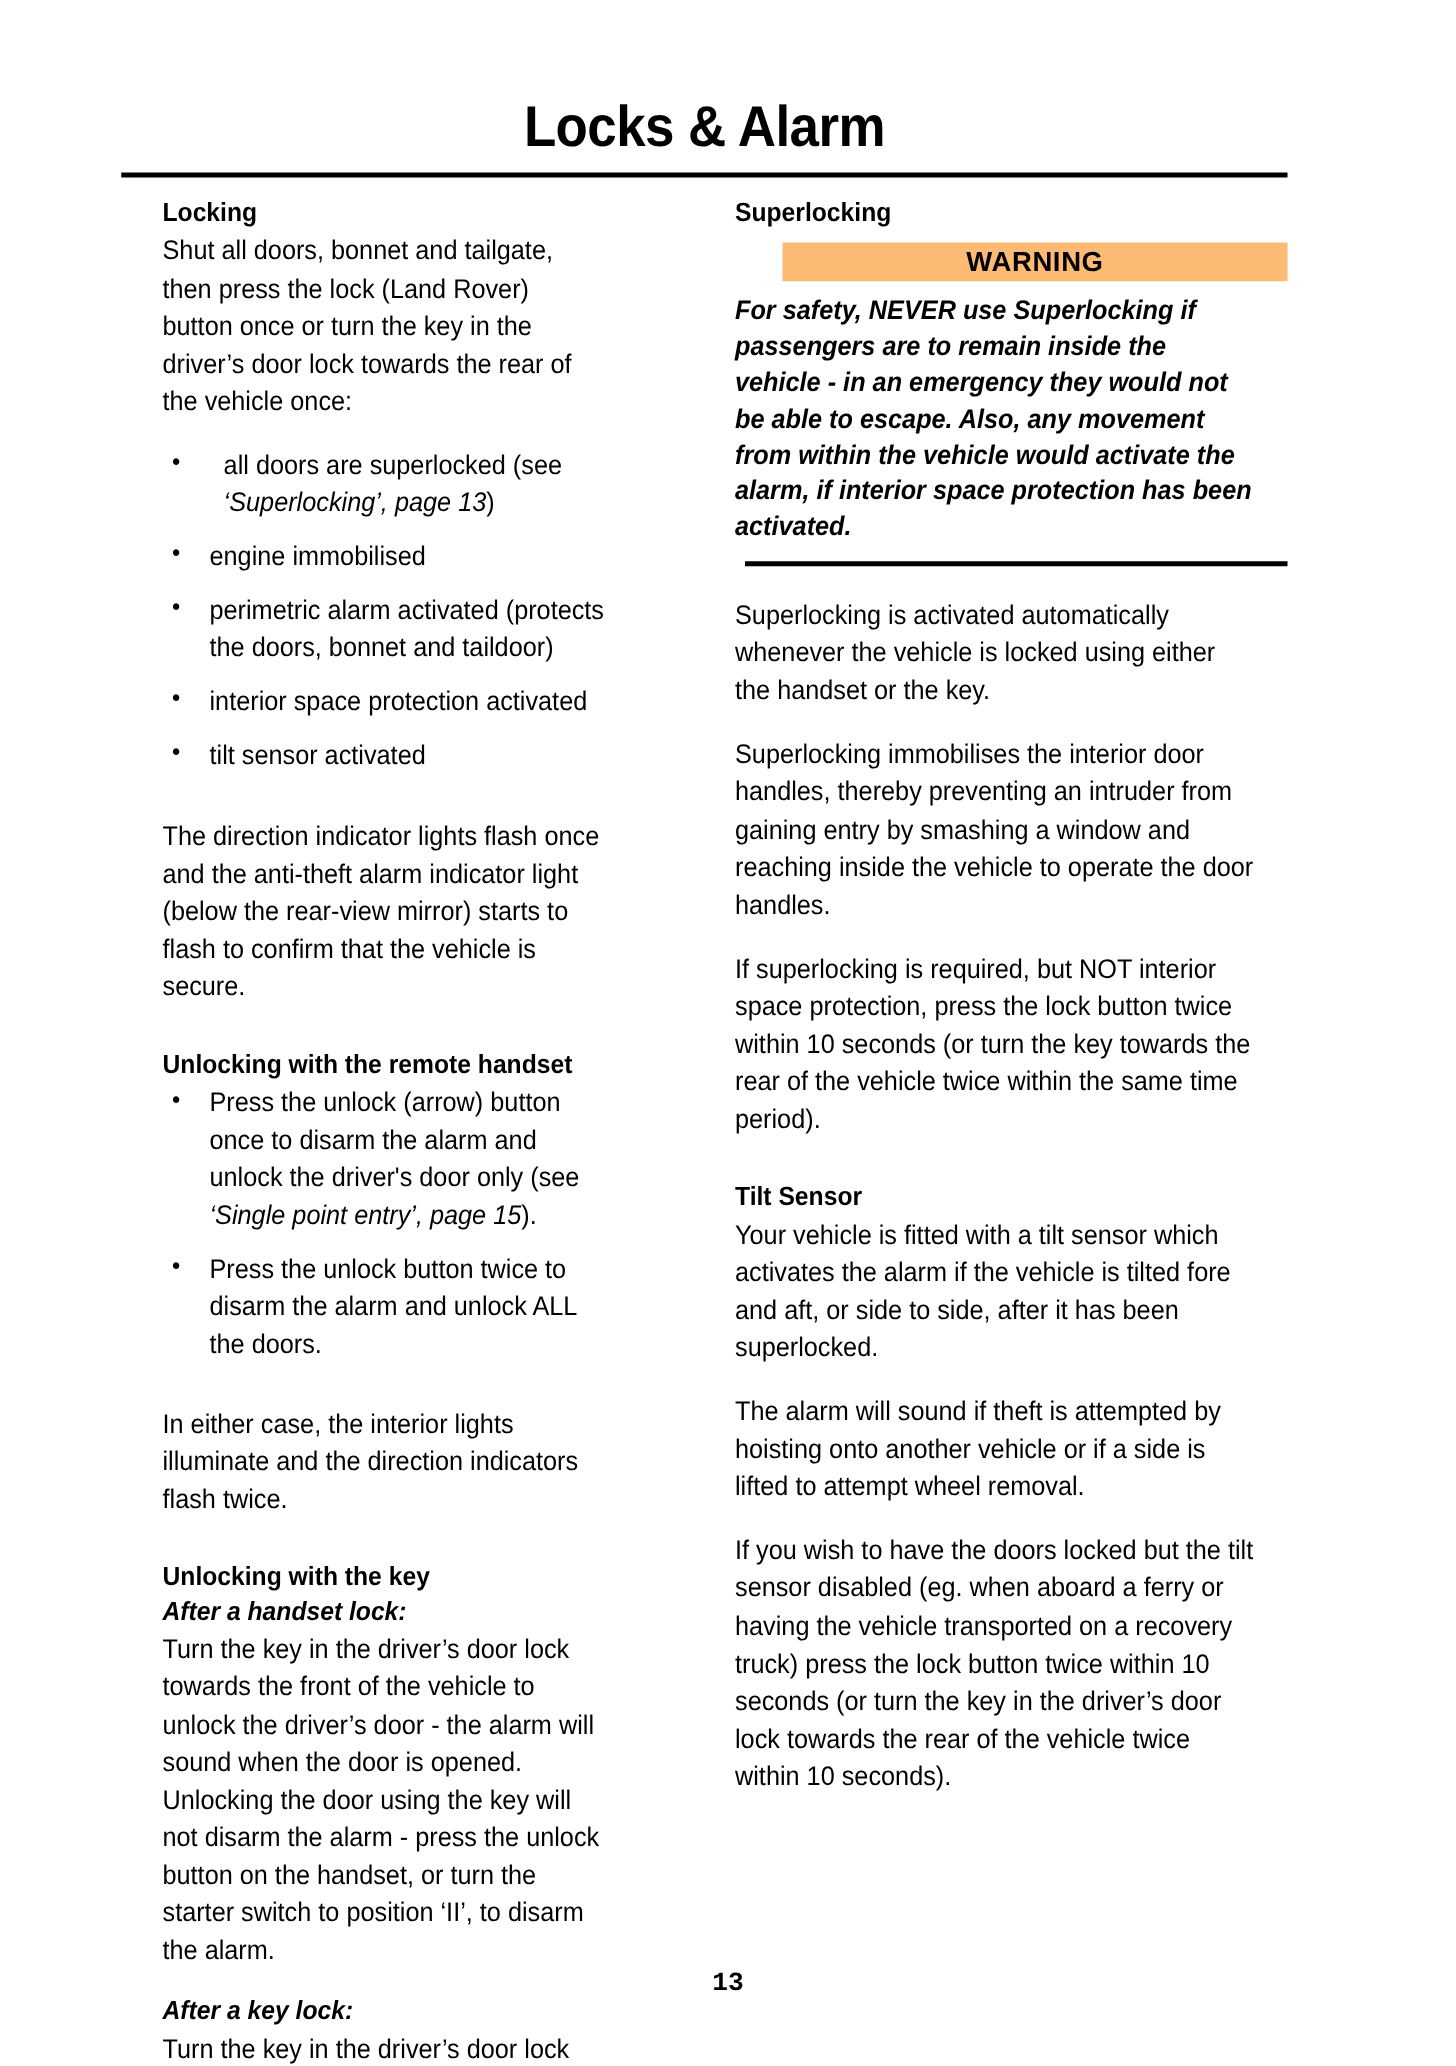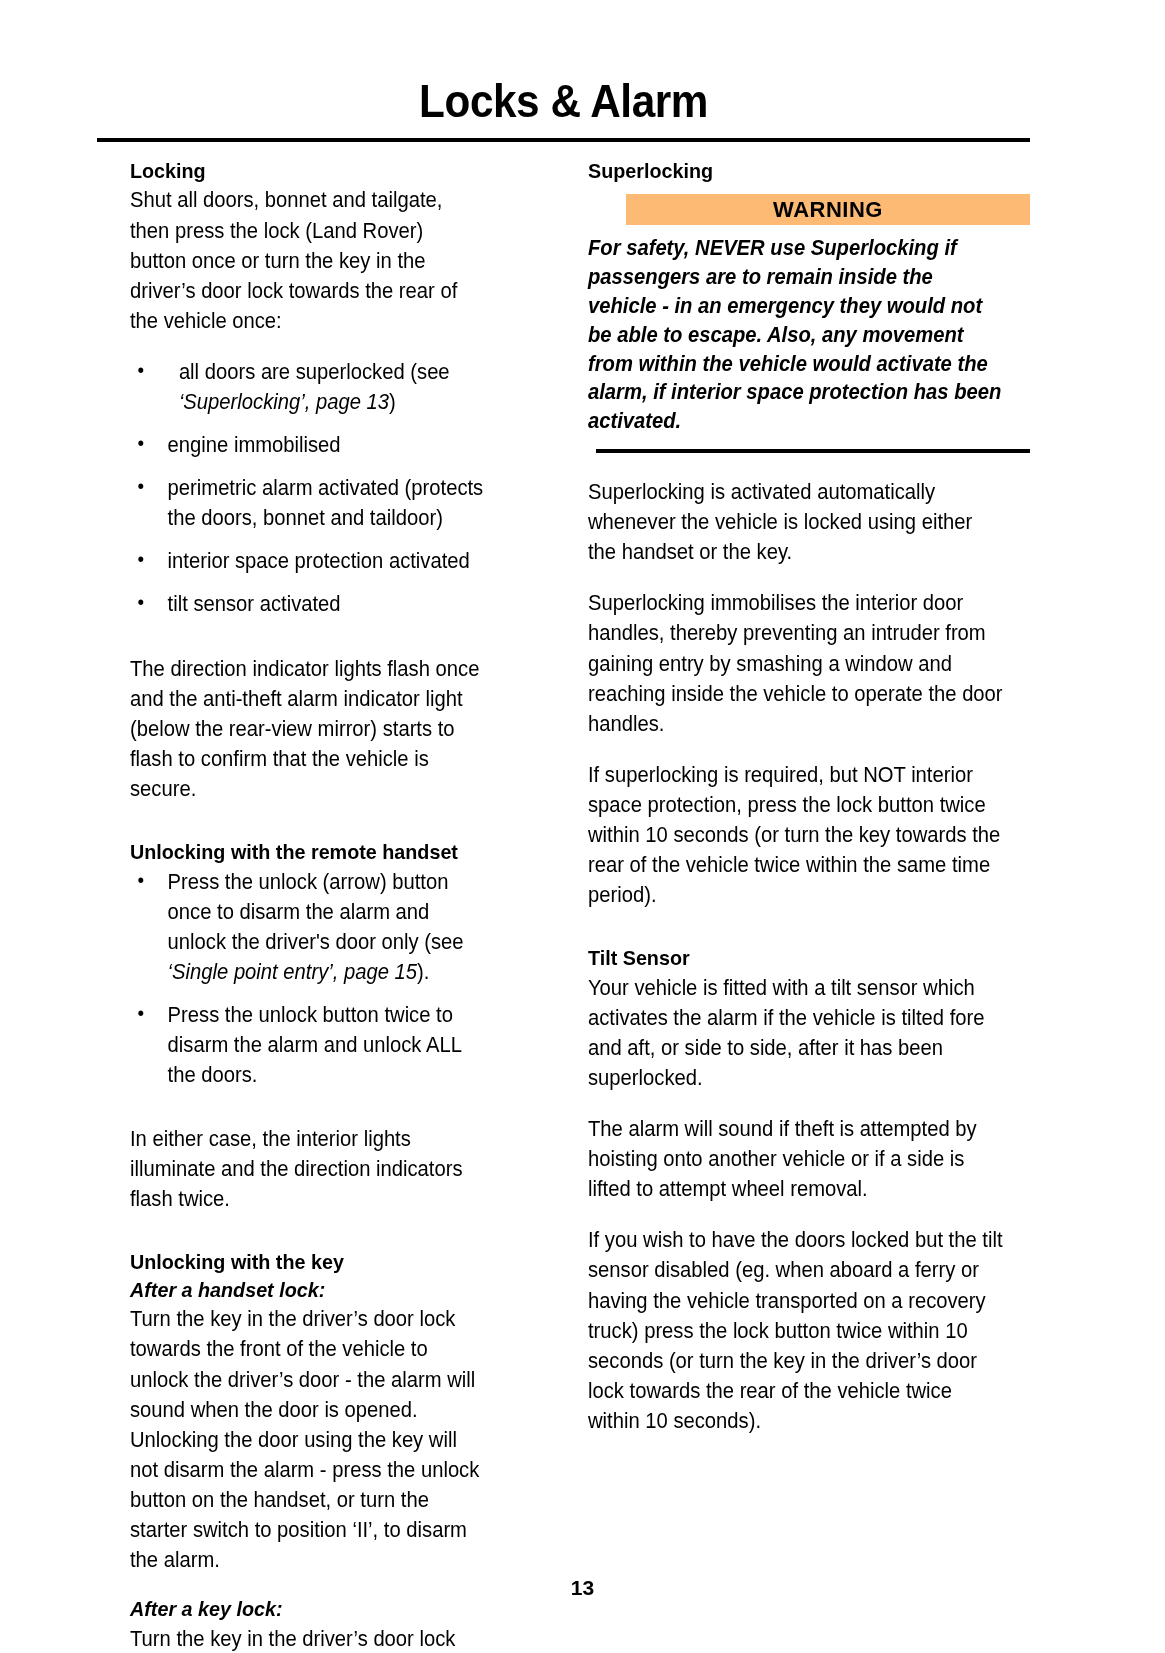--- a/index.html
+++ b/index.html
@@ -148,20 +148,21 @@
   }
   
   .page-number {
     position: absolute;
     left: 0;
     top: 1576px;
     width: 1165px;
     text-align: center;
     font-size: 21px;
     font-weight: bold;
+    font-family: Liberation Mono, monospace;
   }
 </style>
 </head>
 <body>
 
 <div class="page">
 
   <div class="page-header">
     <div class="page-title">Locks &amp; Alarm</div>
     <div class="header-rule"></div>

